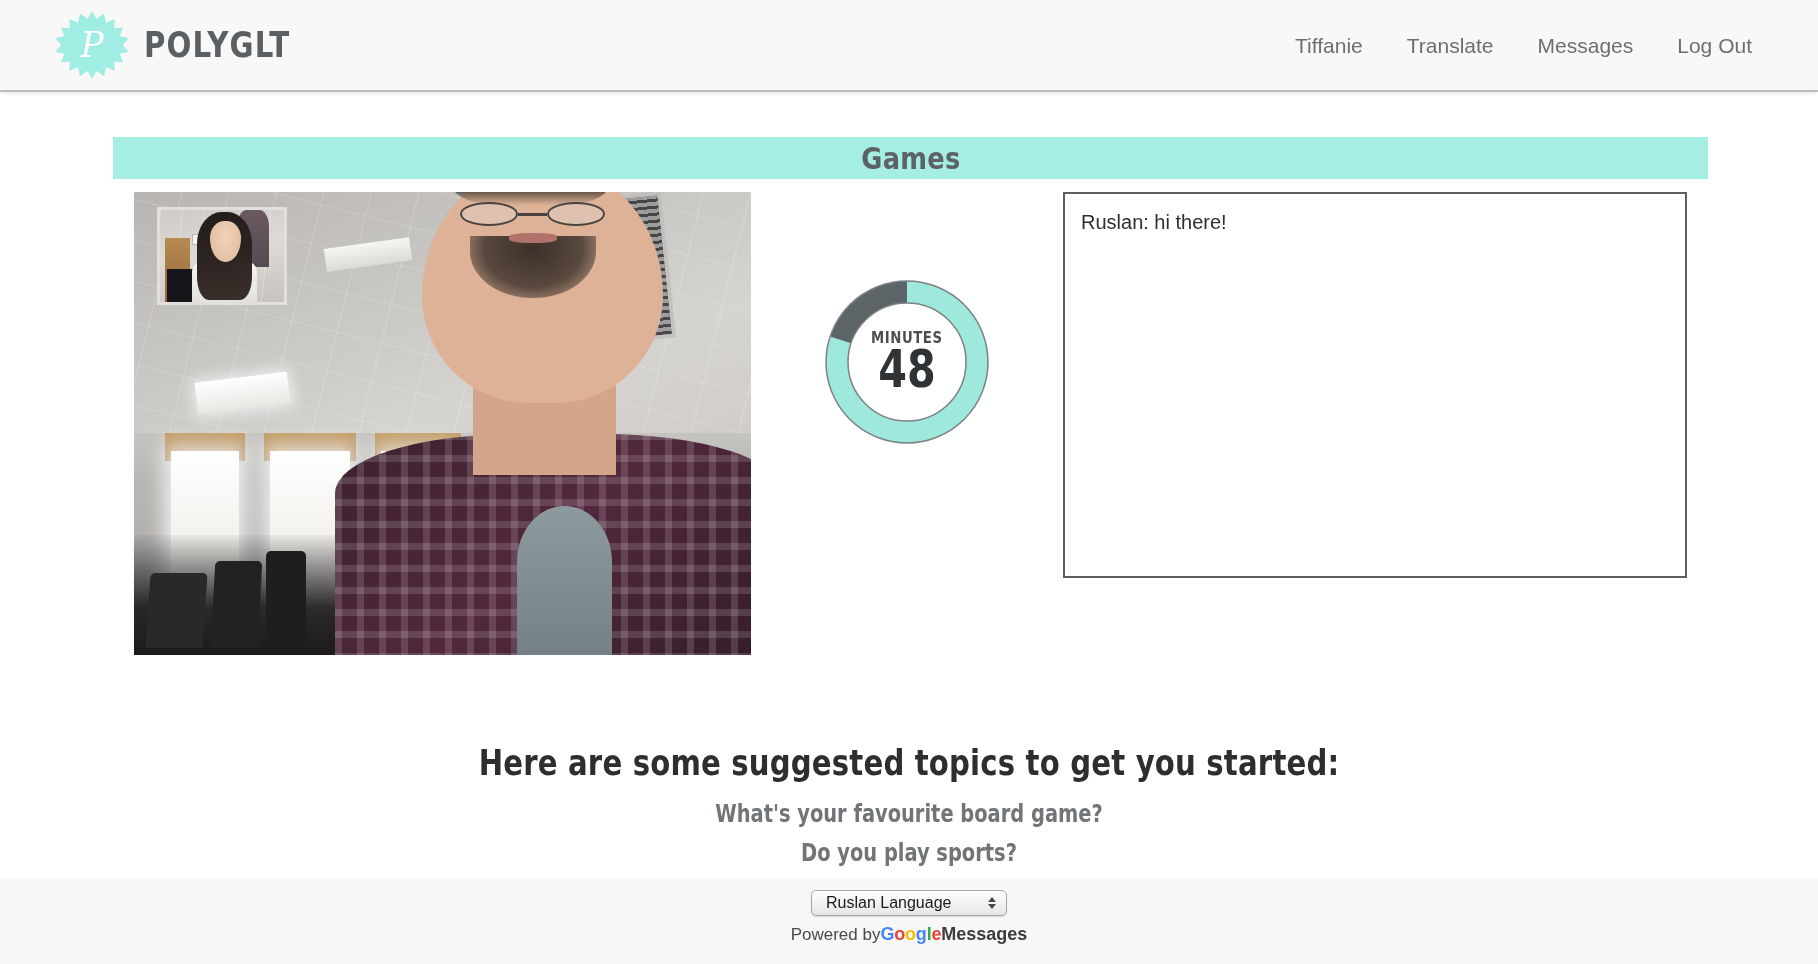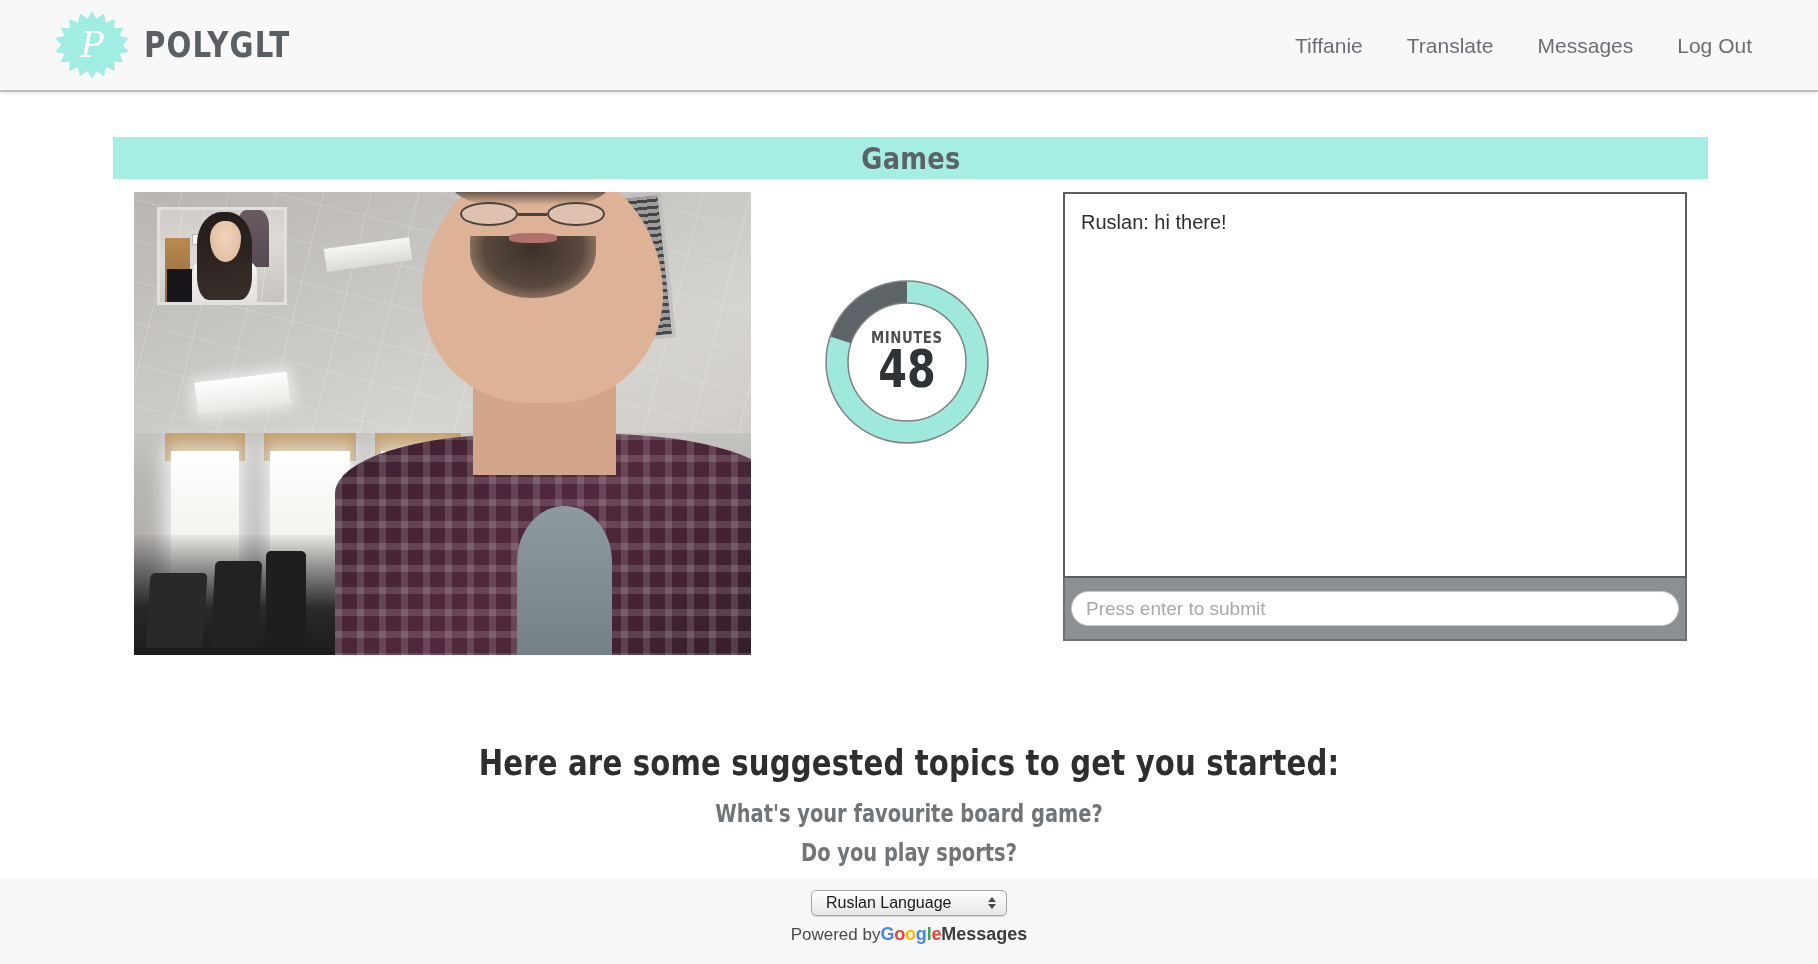--- a/index.html
+++ b/index.html
@@ -398,23 +398,20 @@
   <div class="timer-inner">
     <div class="timer-label">MINUTES</div>
     <div class="timer-value">48</div>
   </div>
 </div>
 
 <div class="chat-panel">
   <div class="chat-log">
     <div class="chat-msg">Ruslan: hi there!</div>
   </div>
-  <div class="chat-inputbar">
-    <input class="chat-input" type="text" placeholder="Press enter to submit" style="">
-  </div>
 </div>
 
 <div class="suggest">
   <div class="suggest-title">Here are some suggested topics to get you started:</div>
   <div class="suggest-item">What's your favourite board game?</div>
   <div class="suggest-item second">Do you play sports?</div>
 </div>
 
 <div class="footer">
   <div class="lang-select">

